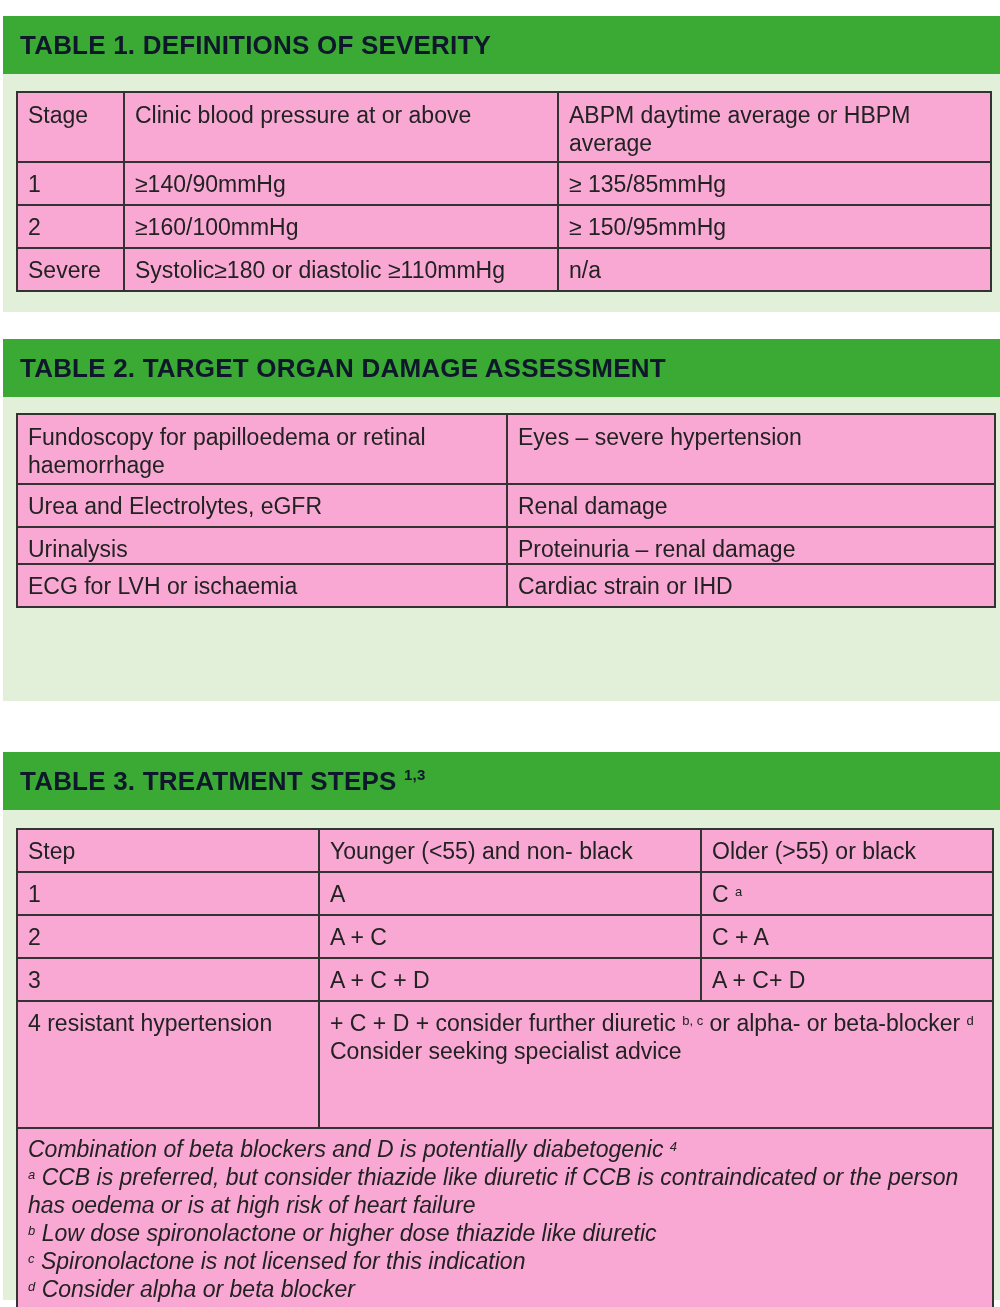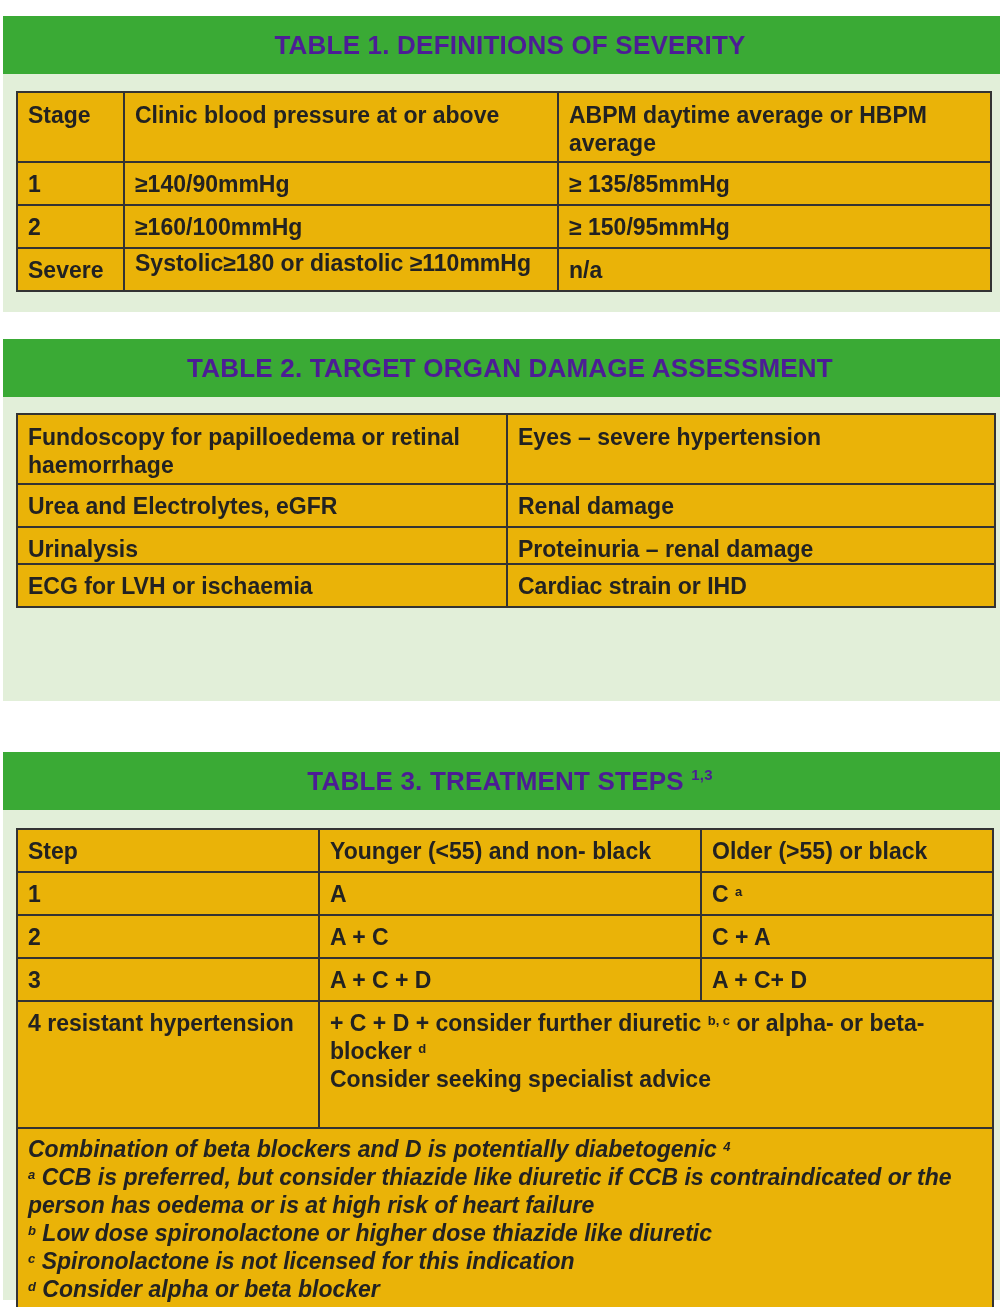--- a/index.html
+++ b/index.html
@@ -1,20 +1,20 @@
 <!DOCTYPE html>
 <html><head>
 <meta charset="utf-8">
 <style>
   html, body { margin:0; padding:0; background:#ffffff; }
   body { width:1000px; height:1307px; position:relative; font-family:"Liberation Sans", sans-serif; color:#222; overflow:hidden; }
   .panel { position:absolute; left:3px; width:997px; background:#e2efd9; }
-  .header { background:#3aaa35; color:#4c1d95; font-weight:bold; font-size:26px; height:58px; line-height:58px; padding-left:17px; letter-spacing:0.2px;text-align:center; }
+  .header { background:#3aaa35; color:#0f172a; font-weight:bold; font-size:26px; height:58px; line-height:58px; padding-left:17px; letter-spacing:0.2px; }
   .header sup { font-size:15px; vertical-align:top; position:relative; top:-6px; }
-  table { position:absolute; left:13px; border-collapse:collapse; background:#eab308; font-size:23px;font-weight:bold; }
+  table { position:absolute; left:13px; border-collapse:collapse; background:#f9a8d4; font-size:23px; }
   td { border:2px solid #333; padding:0 10px; vertical-align:top; line-height:28px; }
   sup.fn { font-size:13px; vertical-align:top; position:relative; top:-2px; }
   .notes { font-style:italic; padding:6px 10px 8px 10px; }
   .notes div { line-height:28px; }
 </style>
 </head>
 <body>
 
 <div class="panel" style="top:16px;height:296px;">
   <div class="header">TABLE 1. DEFINITIONS OF SEVERITY</div>
@@ -30,21 +30,21 @@
       <td style="padding-top:7px;">≥140/90mmHg</td>
       <td style="padding-top:7px;">≥ 135/85mmHg</td>
     </tr>
     <tr style="height:43px;">
       <td style="padding-top:7px;">2</td>
       <td style="padding-top:7px;">≥160/100mmHg</td>
       <td style="padding-top:7px;">≥ 150/95mmHg</td>
     </tr>
     <tr style="height:43px;">
       <td style="padding-top:7px;">Severe</td>
-      <td style="">Systolic≥180 or diastolic ≥110mmHg</td>
+      <td style="padding-top:7px;">Systolic≥180 or diastolic ≥110mmHg</td>
       <td style="padding-top:7px;">n/a</td>
     </tr>
   </tbody>
     </table>
 </div>
 
 <div class="panel" style="top:339px;height:362px;">
   <div class="header">TABLE 2.  TARGET ORGAN DAMAGE ASSESSMENT</div>
   <table style="top:74px;width:980px;">
     <tbody>

